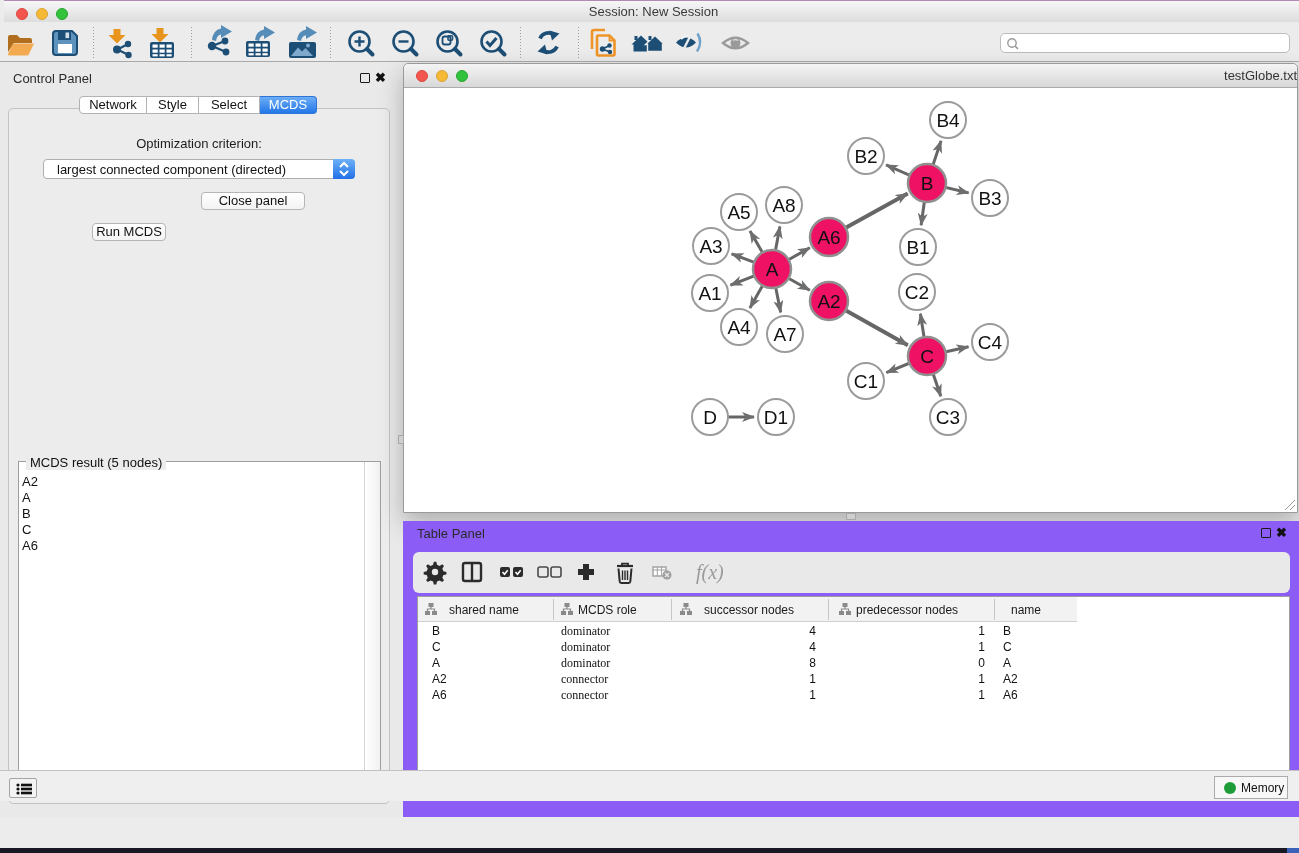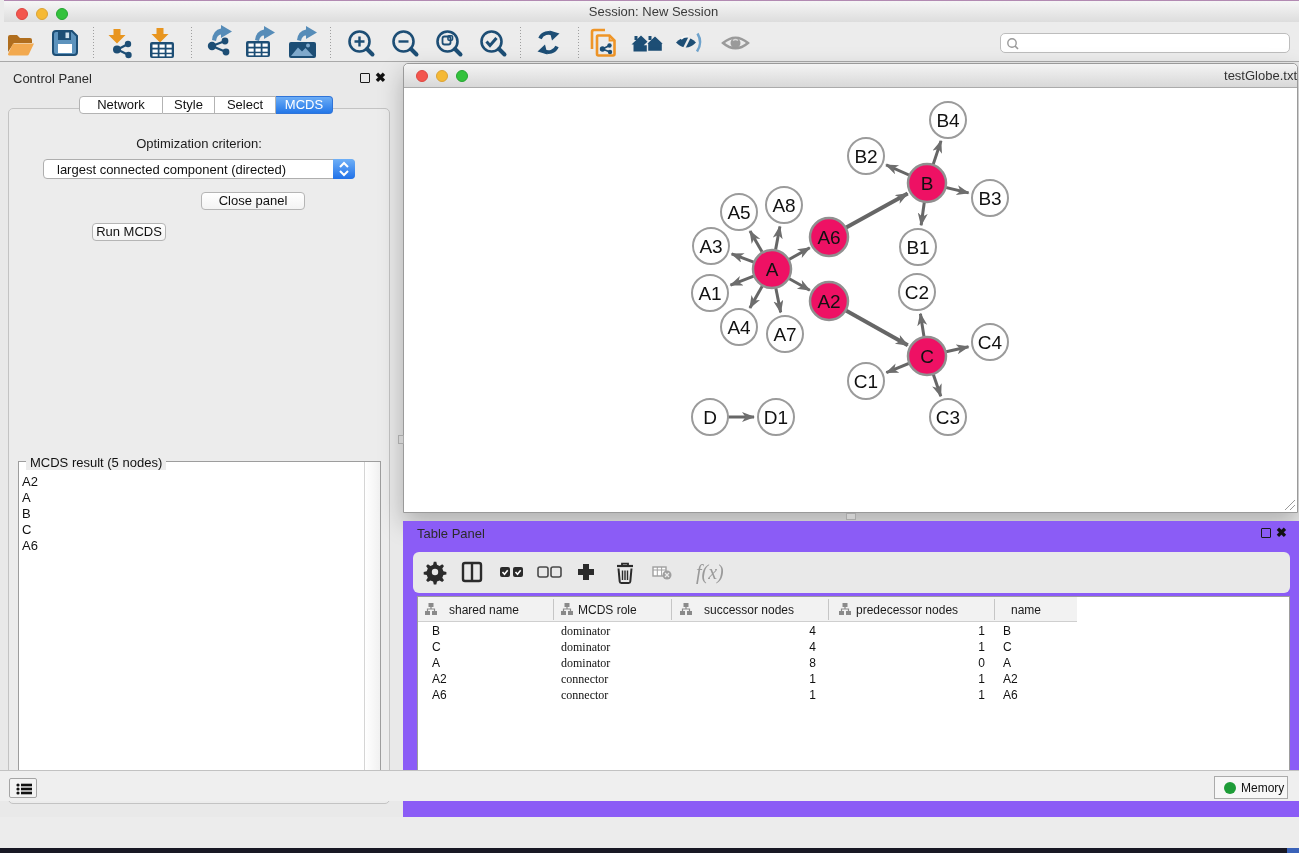--- a/index.html
+++ b/index.html
@@ -247,21 +247,21 @@
       </g>
       </svg></div>
 </div>
 
 <div class="abs" id="cp">
   <div class="ptitle">Control Panel</div>
   <div class="float-ico" style="left:360px; top:11px;"></div>
   <div class="x-ico" style="left:375px; top:8px;">✖</div>
   <div class="abs" id="cpbox"></div>
   <div class="tabs" id="cptabs">
-    <div class="tab first" style="width:84px;">Network</div>
+    <div class="tab first" style="width:68px;">Network</div>
     <div class="tab" style="width:52px;">Style</div>
     <div class="tab" style="width:61px;">Select</div>
     <div class="tab sel last" style="width:57px;">MCDS</div>
   </div>
   <div id="combo">
     <div class="ctext">largest connected component (directed)</div>
     <div class="stepper">
       <svg width="22" height="20" viewBox="0 0 22 20">
         <path d="M7 8 L11 4 L15 8" fill="none" stroke="#fff" stroke-width="2"></path>
         <path d="M7 12 L11 16 L15 12" fill="none" stroke="#fff" stroke-width="2"></path>

